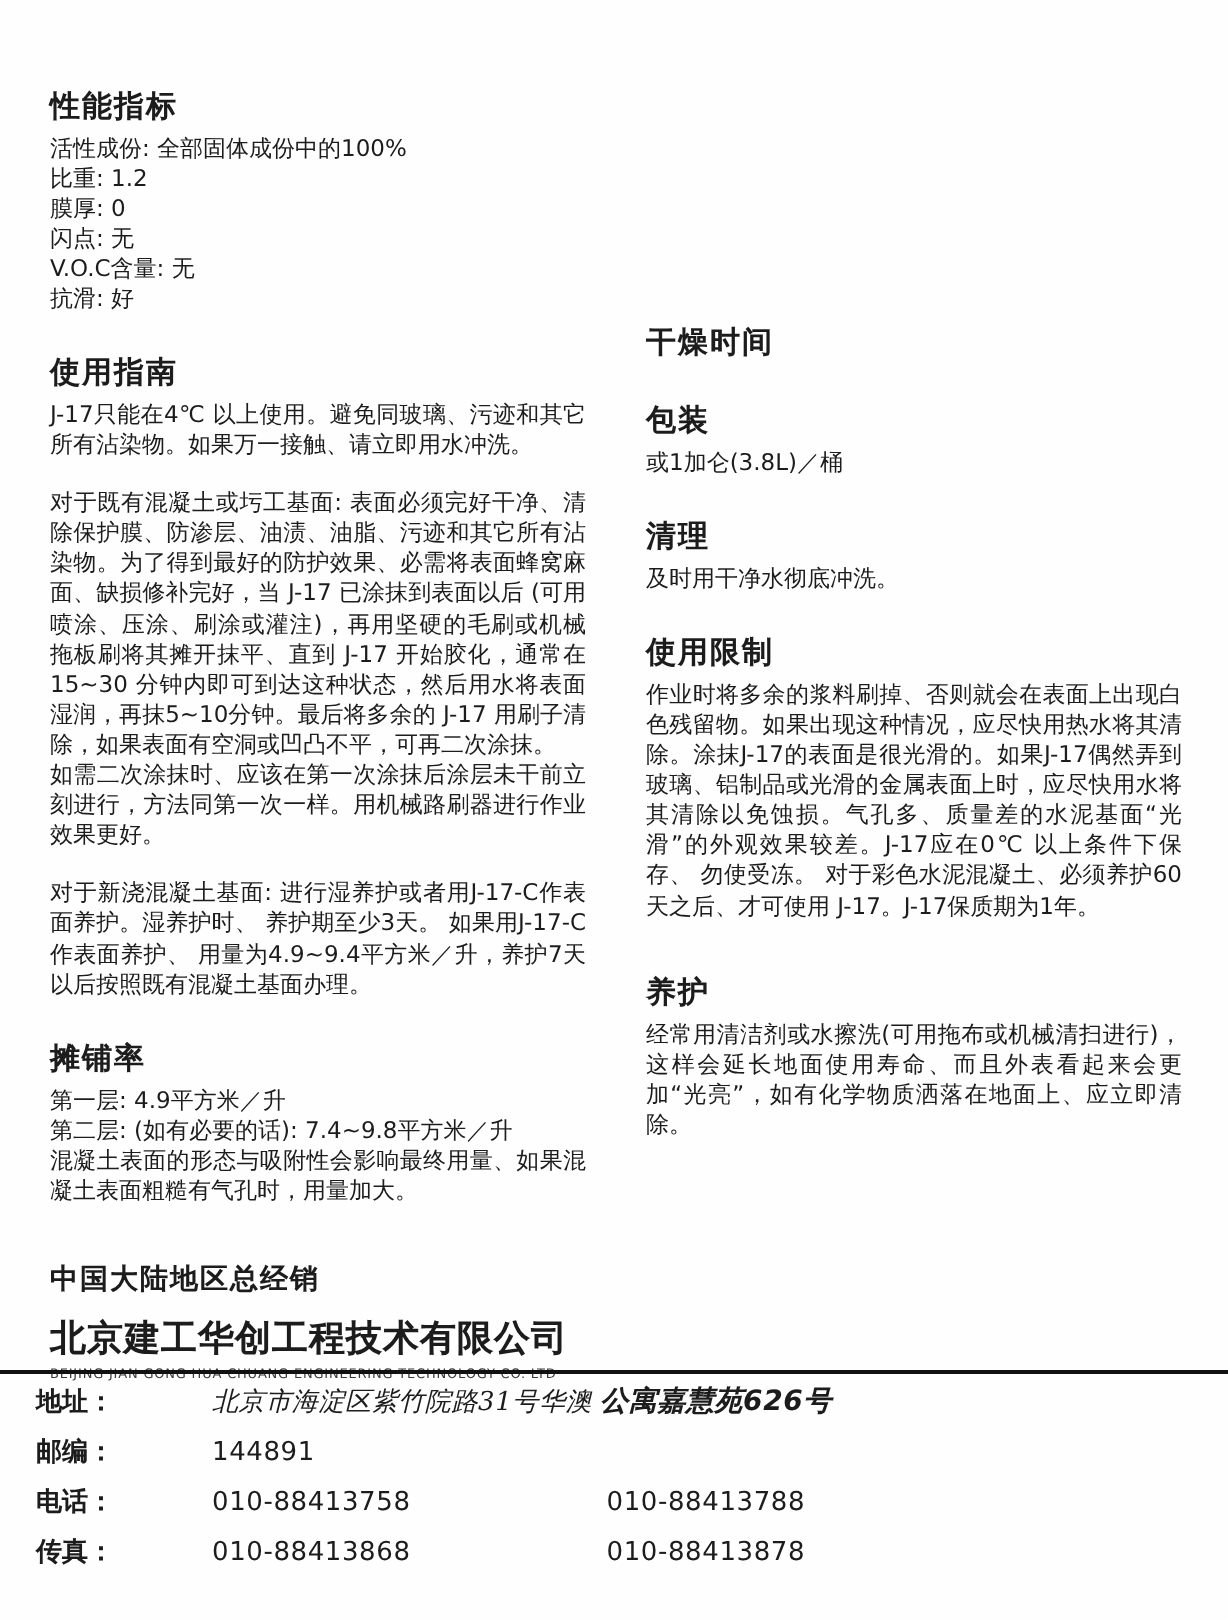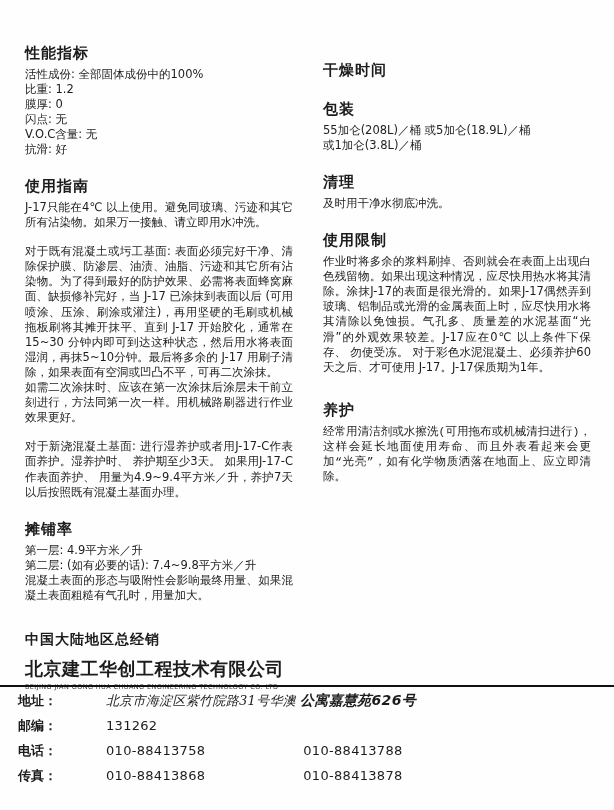--- a/index.html
+++ b/index.html
@@ -14,20 +14,21 @@
     color: #1c1c1c;
     overflow: hidden;
   }
   .columns {
     position: absolute;
     left: 25px;
     top: 44px;
     width: 566px;
     display: flex;
     gap: 30px;
+    align-items: center;
   }
   .col { width: 274px; }
   .col-right { padding-top: 7px; margin-top: 10px; }
 
   .section { margin-bottom: 20px; }
   .section-heading {
     font-size: 15px;
     font-weight: 700;
     letter-spacing: 1px;
     margin-bottom: 4px;
@@ -148,54 +149,53 @@
     </div>
 
     <div class="col col-right">
 
       <div class="section">
         <div class="section-heading">干燥时间</div>
       </div>
 
       <div class="section">
         <div class="section-heading">包装</div>
-        <div class="body-line">55加仑(208L)／桶 或5加仑(18.9L)／桶</div>
         <div class="body-line">或1加仑(3.8L)／桶</div>
       </div>
 
       <div class="section">
         <div class="section-heading">清理</div>
         <div class="para last">及时用干净水彻底冲洗。</div>
       </div>
 
       <div class="section">
         <div class="section-heading">使用限制</div>
         <div class="para last">作业时将多余的浆料刷掉、否则就会在表面上出现白色残留物。如果出现这种情况，应尽快用热水将其清除。涂抹J-17的表面是很光滑的。如果J-17偶然弄到玻璃、铝制品或光滑的金属表面上时，应尽快用水将其清除以免蚀损。气孔多、质量差的水泥基面“光滑”的外观效果较差。J-17应在0℃ 以上条件下保存、 勿使受冻。 对于彩色水泥混凝土、必须养护60天之后、才可使用 J-17。J-17保质期为1年。</div>
       </div>
 
-      <div class="section" style="margin-top:26px;font-family:Liberation Mono, monospace;">
+      <div class="section" style="margin-top:26px;">
         <div class="section-heading">养护</div>
         <div class="para last">经常用清洁剂或水擦洗(可用拖布或机械清扫进行)，这样会延长地面使用寿命、而且外表看起来会更加“光亮”，如有化学物质洒落在地面上、应立即清除。</div>
       </div>
 
     </div>
   </div>
 
   <div class="footer-rule"></div>
 
   <div class="footer">
     <div class="footer-row">
       <span class="footer-label">地址：</span>
       <span class="footer-value serif">
         <span>北京市海淀区紫竹院路31号华澳</span><span class="addr-bold">公寓嘉慧苑626号</span>
       </span>
     </div>
     <div class="footer-row">
       <span class="footer-label">邮编：</span>
-      <span class="footer-value">131262</span>
+      <span class="footer-value">144891</span>
     </div>
     <div class="footer-row">
       <span class="footer-label">电话：</span>
       <span class="footer-value">010-88413758</span>
       <span class="num-gap"></span>
       <span class="footer-value">010-88413788</span>
     </div>
     <div class="footer-row">
       <span class="footer-label">传真：</span>
       <span class="footer-value">010-88413868</span>

